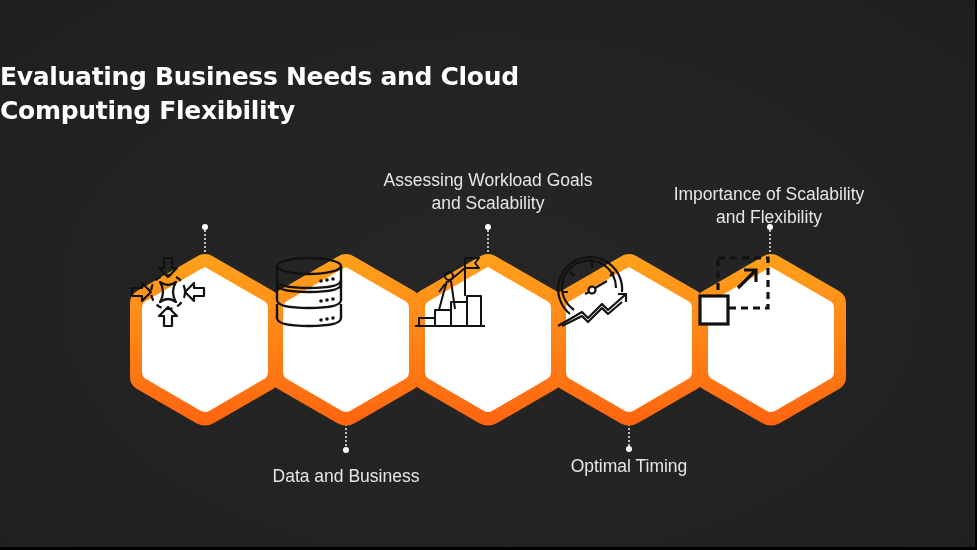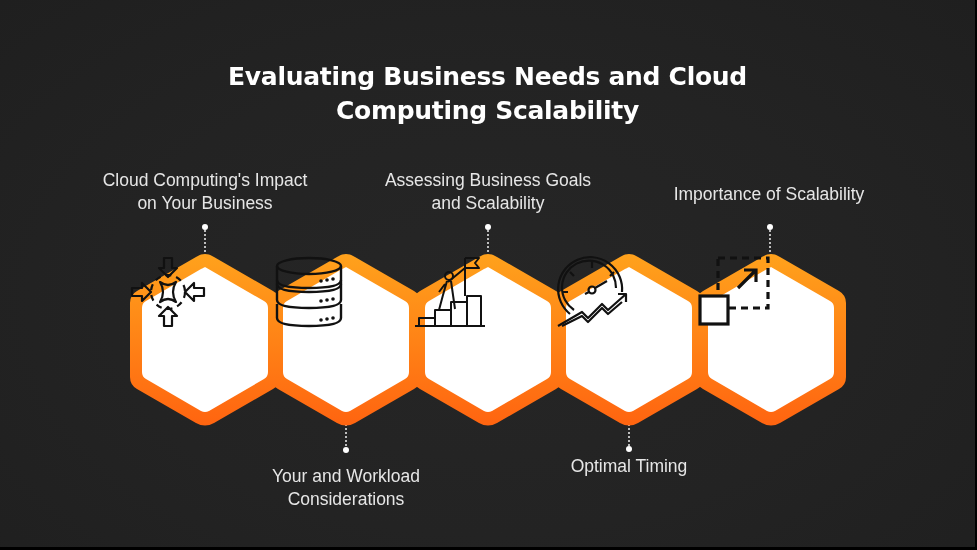--- a/index.html
+++ b/index.html
@@ -9,21 +9,21 @@
     font-family: "DejaVu Sans", "Liberation Sans", sans-serif;
   }
   .slide {
     position: absolute; left: 0; top: 0;
     width: 975px; height: 547px;
     background: radial-gradient(ellipse at 50% 55%, #262626 0%, #232323 55%, #1f1f1f 100%);
     overflow: hidden;
   }
   .title {
     position: absolute; left: 0; top: 60px; width: 975px;
-    text-align: center; color: #ffffff;
+    color: #ffffff;
     font-family: "DejaVu Sans", sans-serif; font-weight: bold;
     font-size: 25px; line-height: 34px; letter-spacing: -0.3px;
   }
   .title span { display: block; }
   .label {
     position: absolute; width: 260px; text-align: center;
     color: #e6e6e6; font-family: "Liberation Sans", sans-serif;
     font-size: 17.5px; line-height: 23px;
   }
   .label span { display: block; }
@@ -39,38 +39,34 @@
   .hex-wrap svg { position: absolute; left: 0; top: 0; }
   .icon { position: absolute; left: 37px; top: 48px; width: 80px; height: 80px; }
 </style>
 </head>
 <body>
 
 <div class="slide">
 
   <div class="title">
     <span>Evaluating Business Needs and Cloud</span>
-    <span>Computing Scalability</span>
+    <span>Computing Flexibility</span>
   </div>
 
-  <div class="label" style="left:75px; top:169px;">
-    <span>Cloud Computing's Impact</span>
-    <span>on Your Business</span>
-  </div>
   <div class="label" style="left:358px; top:169px;">
-    <span>Assessing Business Goals</span>
+    <span>Assessing Workload Goals</span>
     <span>and Scalability</span>
   </div>
   <div class="label" style="left:639px; top:183px;">
     <span>Importance of Scalability</span>
+    <span>and Flexibility</span>
   </div>
 
   <div class="label" style="left:216px; top:465px;">
-    <span>Your and Workload</span>
-    <span>Considerations</span>
+    <span>Data and Business</span>
   </div>
   <div class="label" style="left:499px; top:455px;">
     <span>Optimal Timing</span>
     <span></span>
   </div>
 
   <div class="dot" style="left:202px; top:224px;"></div>
   <div class="connector" style="left:204px; top:230px; height:24px;"></div>
   <div class="dot" style="left:485px; top:224px;"></div>
   <div class="connector" style="left:487px; top:230px; height:24px;"></div>

